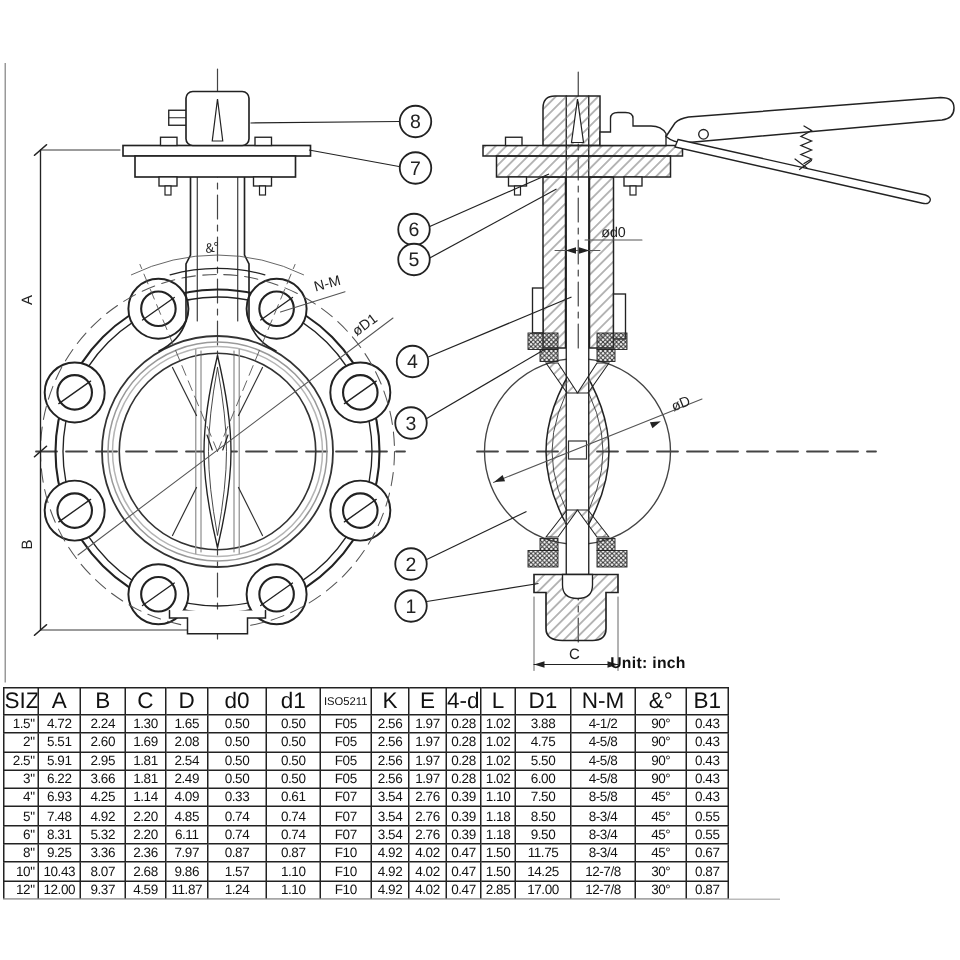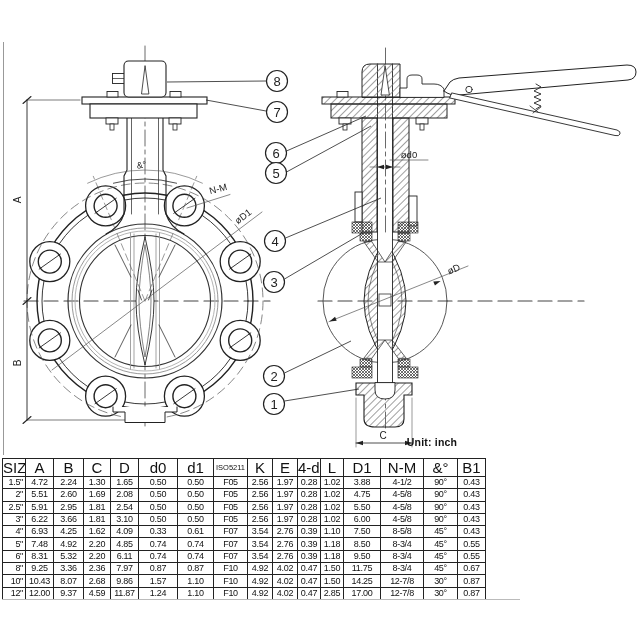--- a/index.html
+++ b/index.html
@@ -366,38 +366,38 @@
           <td>5.50</td>
           <td>4-5/8</td>
           <td>90°</td>
           <td>0.43</td>
         </tr>
         <tr>
           <td class="size">3"</td>
           <td>6.22</td>
           <td>3.66</td>
           <td>1.81</td>
-          <td>3.10</td>
+          <td>2.49</td>
           <td>0.50</td>
           <td>0.50</td>
           <td>F05</td>
           <td>2.56</td>
           <td>1.97</td>
           <td>0.28</td>
           <td>1.02</td>
           <td>6.00</td>
           <td>4-5/8</td>
           <td>90°</td>
           <td>0.43</td>
         </tr>
         <tr>
           <td class="size">4"</td>
           <td>6.93</td>
           <td>4.25</td>
-          <td>1.62</td>
+          <td>1.14</td>
           <td>4.09</td>
           <td>0.33</td>
           <td>0.61</td>
           <td>F07</td>
           <td>3.54</td>
           <td>2.76</td>
           <td>0.39</td>
           <td>1.10</td>
           <td>7.50</td>
           <td>8-5/8</td>

